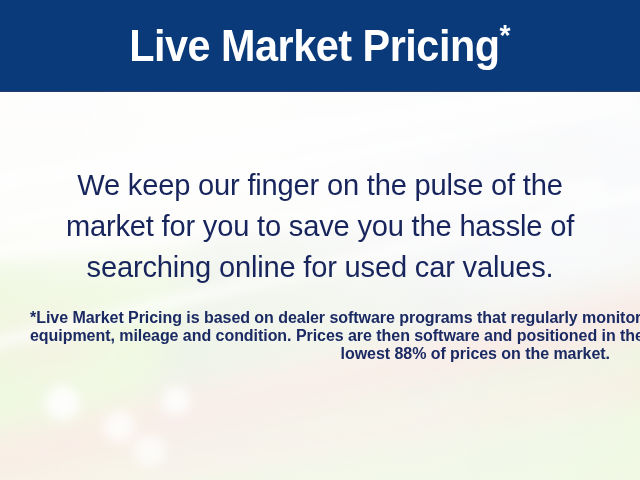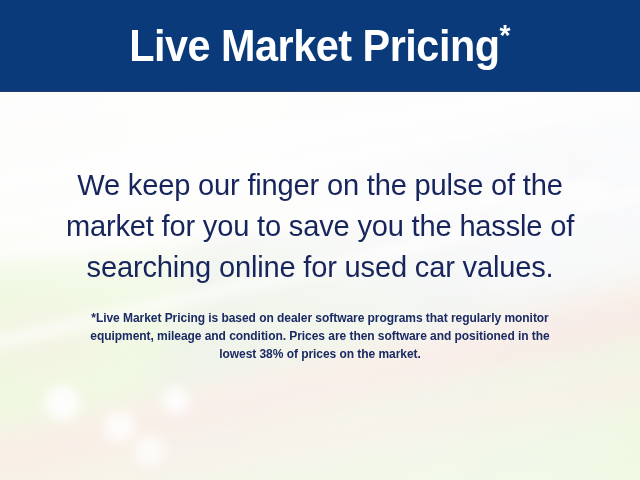--- a/index.html
+++ b/index.html
@@ -235,25 +235,25 @@
     display: block;
     white-space: nowrap;
     transform: scaleX(0.97);
   }
 
   .fineprint {
     position: absolute;
     left: 30px;
     right: 30px;
     top: 228px;
-    text-align: center;
+    text-align: right;
     color: #1b2a63;
     font-family: "Liberation Sans", sans-serif;
     font-weight: bold;
-    font-size: 12px;
+    font-size: 16px;
     line-height: 18px;
     letter-spacing: -0.05px;
   }
   .fineprint .fp-line {
     display: block;
     white-space: nowrap;
   }
 </style>
 </head>
 <body>
@@ -286,17 +286,17 @@
 
     <div class="headline">
       <span class="hl-line">We keep our finger on the pulse of the</span>
       <span class="hl-line">market for you to save you the hassle of</span>
       <span class="hl-line">searching online for used car values.</span>
     </div>
 
     <div class="fineprint">
       <span class="fp-line">*Live Market Pricing is based on dealer software programs that regularly monitor</span>
       <span class="fp-line">equipment, mileage and condition. Prices are then software and positioned in the</span>
-      <span class="fp-line">lowest 38% of prices on the market.</span>
+      <span class="fp-line">lowest 88% of prices on the market.</span>
     </div>
 
   </div>
 </div>
 
 </body></html>

